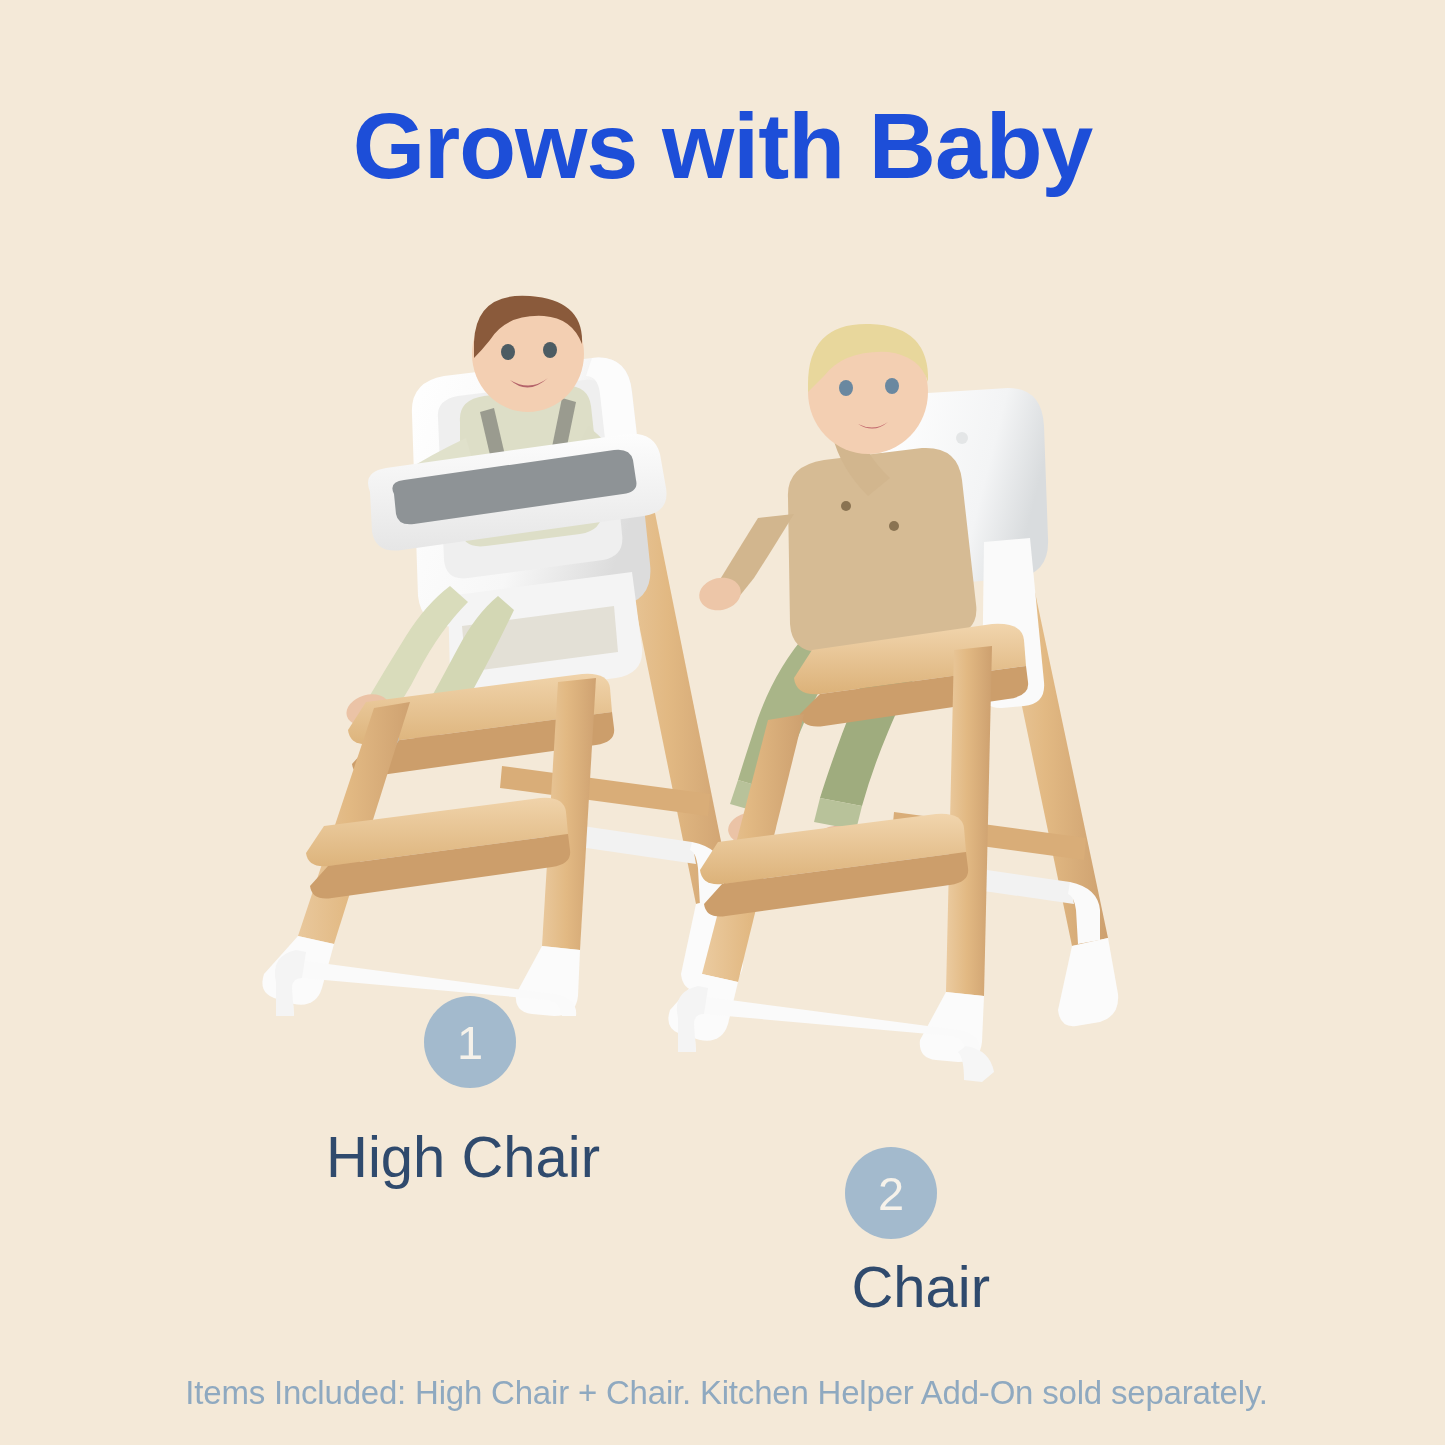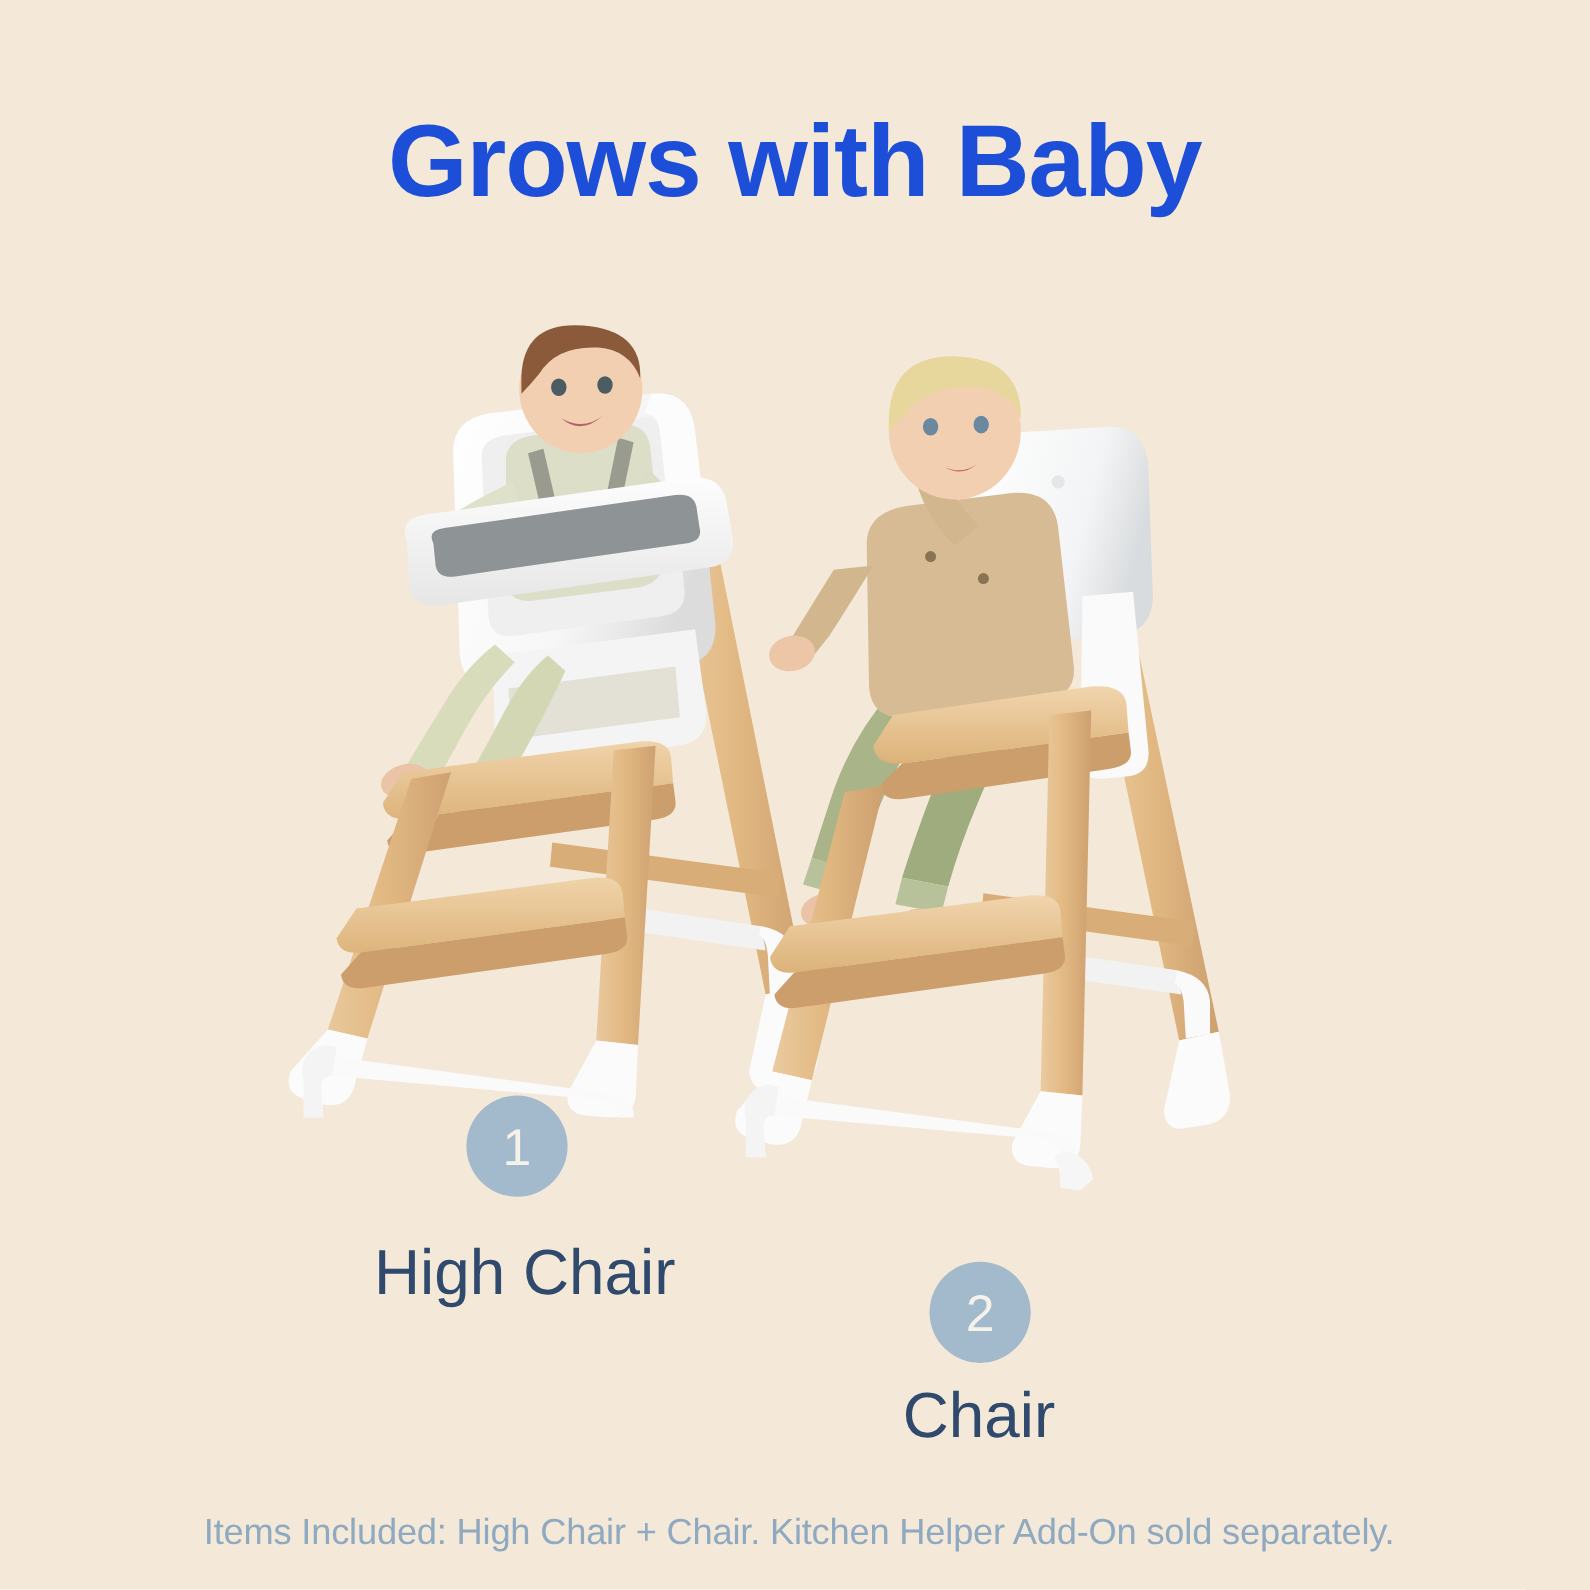--- a/index.html
+++ b/index.html
@@ -46,22 +46,22 @@
   #badge-2 { left:845px; top:1147px; }
 
   .step-label {
     position:absolute;
     color:#2F4A6D;
     font-size:58px;
     font-weight:400;
     white-space:nowrap;
     line-height:1;
   }
-  #label-1 { left:340px; top:1128px; width:260px; text-align:left; }
-  #label-2 { left:790px; top:1258px; width:200px; text-align:center; }
+  #label-1 { left:326px; top:1128px; width:260px; text-align:left; }
+  #label-2 { left:790px; top:1258px; width:200px; text-align:right; }
 
   #footnote {
     position:absolute;
     left:4px; top:1374px; width:100%;
     text-align:center;
     color:#8FA9C0;
     font-size:33px;
     font-weight:400;
     letter-spacing:-0.2px;
     white-space:nowrap;

